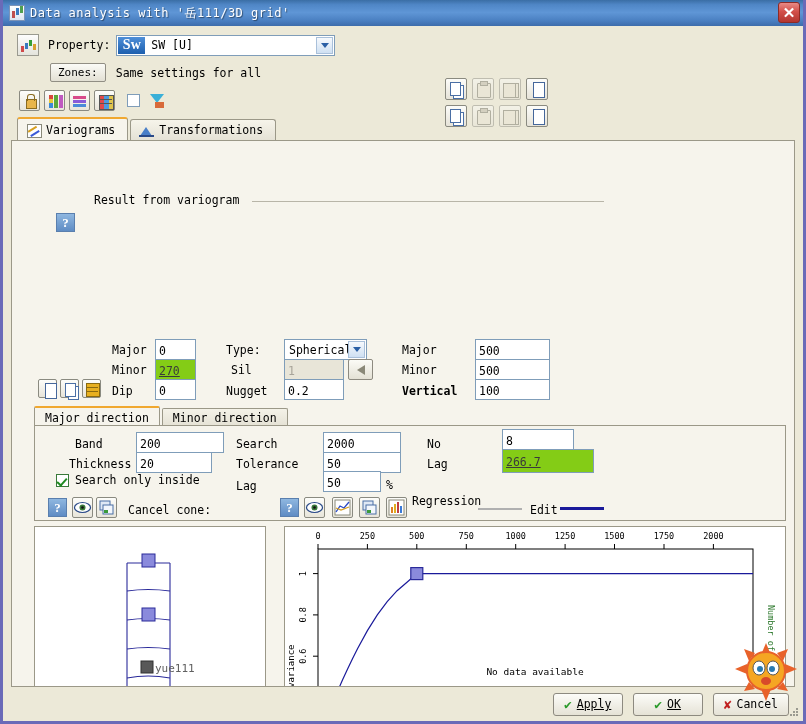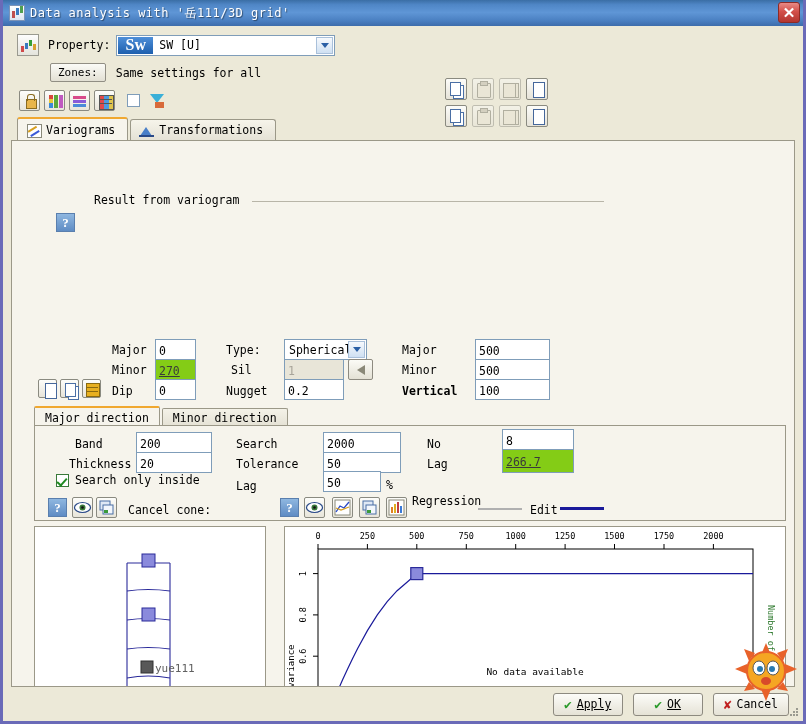--- a/index.html
+++ b/index.html
@@ -68,23 +68,23 @@
     width:3px; height:6px; background:#d04a4a;
     box-shadow: 4px -3px 0 0 #3a7ac0, 8px -6px 0 0 #36a036, 12px -2px 0 0 #d8a030;
   }
   .prop-label { margin-left: 9px; margin-right: 6px; font-size: 11.5px; color:#000; }
   .combo {
     width: 219px; height: 21px; background: #fff;
     border: 1px solid #7f9db9;
     display: flex; align-items: center; position: relative;
   }
   .combo .sw-badge {
-    width: 35px; height: 17px; margin-left: 1px;
+    width: 27px; height: 17px; margin-left: 1px;
     background: linear-gradient(180deg,#4f8fd8,#1d5fae);
-    color: #fff; font-size: 16px; font-weight: bold;
+    color: #fff; font-size: 14px; font-weight: bold;
     display:flex; align-items:center; justify-content:center;
     font-family:"Liberation Serif", serif;
   }
   .combo .combo-val { margin-left: 6px; font-size: 11.5px; }
   .combo .arrow-box {
     position: absolute; right: 1px; top: 1px; width: 17px; height: 17px;
     background: linear-gradient(180deg,#f6f9fd,#cfe0f2);
     border: 1px solid #a9c0da;
     display: flex; align-items: center; justify-content: center;
   }
@@ -428,36 +428,36 @@
       <input class="fld" style="position: absolute; left: 463px; top: 238px; width: 75px;" value="100">
     </div>
 
     <div class="dirtabs">
       <div class="dtab active">Major direction</div>
       <div class="dtab">Minor direction</div>
     </div>
     <div class="dirpanel"></div>
 
     <div class="lbl" style="left:63px;top:296px;">Band</div>
-    <input class="fld" style="position: absolute; left: 124px; top: 291px; width: 76px;" value="200">
+    <input class="fld" style="position: absolute; left: 124px; top: 291px; width: 88px;" value="200">
     <div class="lbl" style="left:57px;top:316px;">Thickness</div>
     <input class="fld" style="position: absolute; left: 124px; top: 311px; width: 76px;" value="20">
 
     <div class="lbl" style="left:224px;top:296px;">Search</div>
     <input class="fld" style="position: absolute; left: 311px; top: 291px; width: 78px;" value="2000">
     <div class="lbl" style="left:224px;top:316px;">Tolerance</div>
     <input class="fld" style="position: absolute; left: 311px; top: 311px; width: 78px;" value="50">
     <div class="lbl" style="left:224px;top:338px;">Lag</div>
     <input class="fld" style="position: absolute; left: 311px; top: 330px; width: 58px;" value="50">
     <div class="lbl pct" style="left:374px;top:337px;">%</div>
 
     <div class="lbl" style="left:415px;top:296px;">No</div>
     <input class="fld" style="position: absolute; left: 490px; top: 288px; width: 72px;" value="8">
     <div class="lbl" style="left:415px;top:316px;">Lag</div>
-    <input class="fld ro" style="position: absolute; left: 490px; top: 308px; width: 72px; height: 24px;" readonly="" value="266.7">
+    <input class="fld ro" style="position: absolute; left: 490px; top: 308px; width: 92px; height: 24px;" readonly="" value="266.7">
 
     <div class="checkrow">
       <span class="cbx"></span>
       <span class="lbl" style="position:static;margin-left:6px;text-align:right;">Search only inside</span>
     </div>
 
     <div class="helpq" style="position:absolute;left:36px;top:357px;">?</div>
     <div class="tbtn" style="position:absolute;left:60px;top:356px;width:21px;height:21px;">
       <svg width="19" height="19" viewBox="0 0 19 19" style="position:absolute;left:0;top:0;">
         <ellipse cx="9.5" cy="9.5" rx="8" ry="5" fill="#fff" stroke="#2a4a88" stroke-width="1.2"></ellipse>

